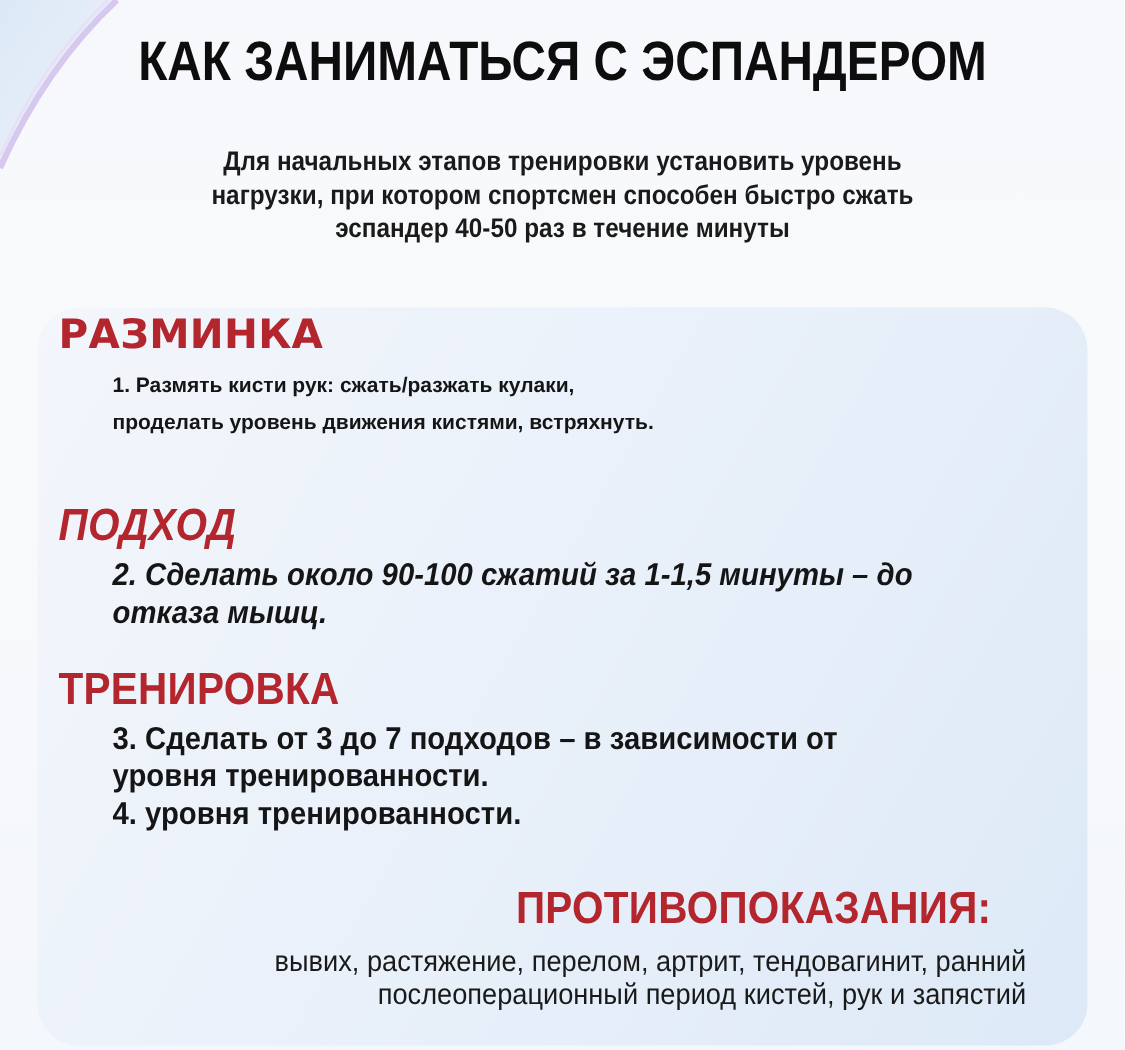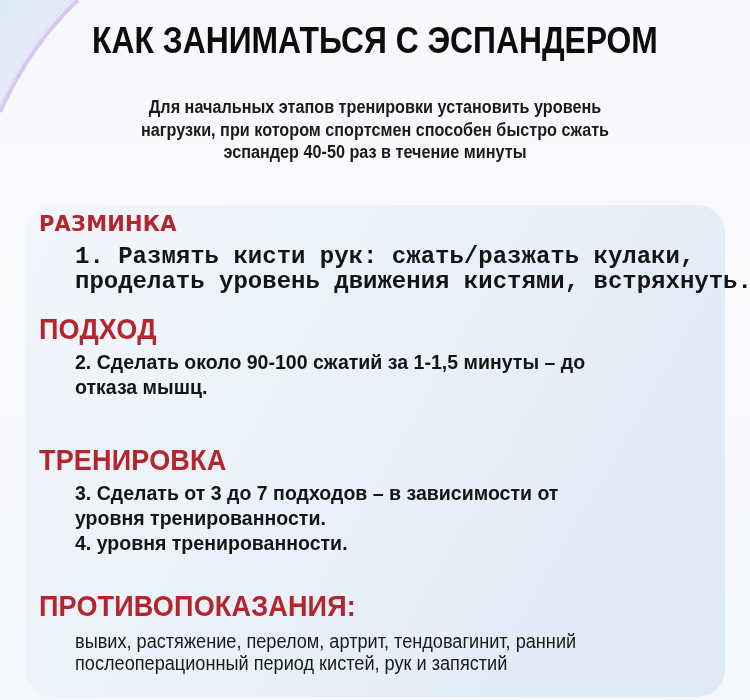--- a/index.html
+++ b/index.html
@@ -39,36 +39,36 @@
     .intro span { display: block; }
     .card {
       position: absolute; left: 25px; top: 205px; width: 700px; height: 492px;
       border-radius: 28px;
       background: linear-gradient(120deg, #f3f6fb 0%, #eaf1fa 45%, #dde9f7 100%);
     }
     .section { position: absolute; left: 39px; right: 20px; }
     .sec-heading {
       font-family: "DejaVu Sans", sans-serif;
       font-weight: 700;
-      font-size: 21px;
+      font-size: 27px;
       line-height: 32px;
       color: #b3262d;
       letter-spacing: 0.2px;
     }
     .sec-heading.condensed {
       font-family: "Liberation Sans", sans-serif;
       transform: scaleX(0.9);
       transform-origin: left;
       font-size: 30px;
     }
     .sec-body {
       margin-left: 36px;
-      font-family: Liberation Mono, monospace;
+      font-family: Liberation Sans, sans-serif;
       font-weight: 700;
-      font-size: 24px;
+      font-size: 14px;
       line-height: 25px;
       color: #151515;
     }
     .sec-body.cond {
       font-family: "Liberation Sans", sans-serif;
       font-size: 21px;
       transform: scaleX(0.93);
       transform-origin: left;
     }
     .sec-body span { display: block; white-space: nowrap; }
@@ -110,36 +110,36 @@
 <div class="card"></div>
 
 <div class="section" style="top:208px;">
   <div class="sec-heading">РАЗМИНКА</div>
   <div class="sec-body" style="margin-top:4px;">
     <span>1. Размять кисти рук: сжать/разжать кулаки,</span>
     <span>проделать уровень движения кистями, встряхнуть.</span>
   </div>
 </div>
 
-<div class="section" style="top:313px;">
+<div class="section" style="top:335px;font-style:italic;">
   <div class="sec-heading condensed">ПОДХОД</div>
   <div class="sec-body cond" style="margin-top:4px;">
     <span>2. Сделать около 90-100 сжатий за 1-1,5 минуты – до</span>
     <span>отказа мышц.</span>
   </div>
 </div>
 
 <div class="section" style="top:444px;">
   <div class="sec-heading condensed">ТРЕНИРОВКА</div>
   <div class="sec-body cond" style="margin-top:4px;">
     <span>3. Сделать от 3 до 7 подходов – в зависимости от</span>
     <span>уровня тренированности.</span>
     <span>4. уровня тренированности.</span>
   </div>
 </div>
 
-<div class="section" style="top:590px;">
+<div class="section" style="top:590px;text-align:right;">
   <div class="sec-heading condensed">ПРОТИВОПОКАЗАНИЯ:</div>
   <div class="contra-body" style="margin-top:8px;">
     <span>вывих, растяжение, перелом, артрит, тендовагинит, ранний</span>
     <span>послеоперационный период кистей, рук и запястий</span>
   </div>
 </div>
 
 </body></html>

